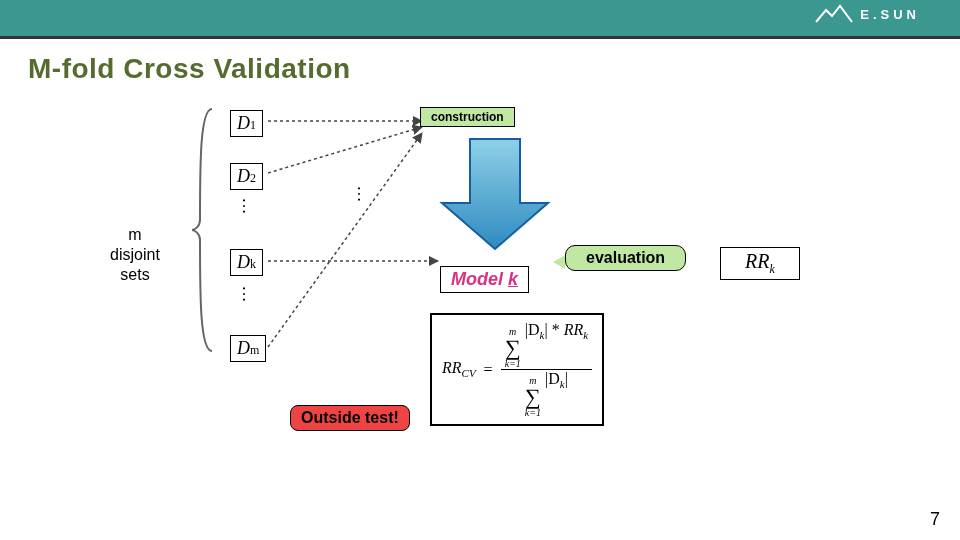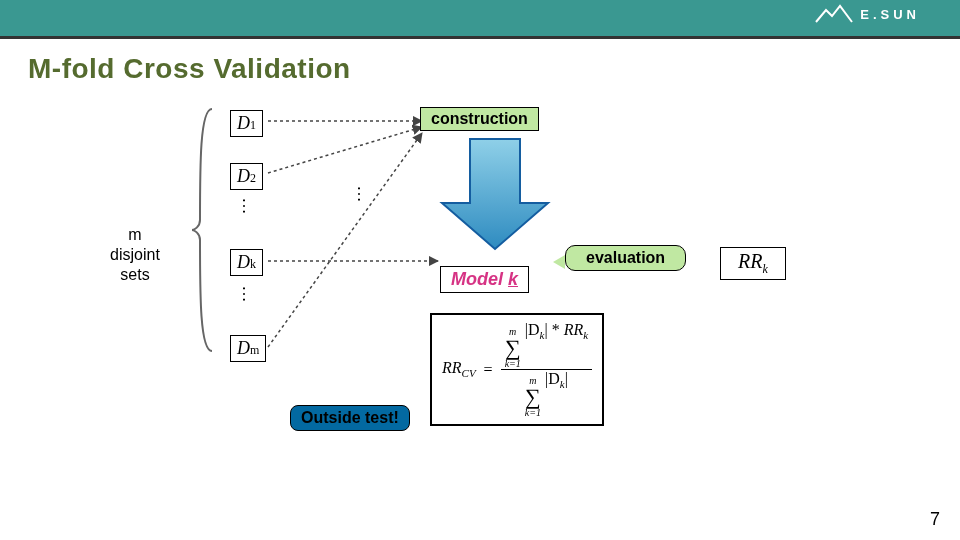--- a/index.html
+++ b/index.html
@@ -27,46 +27,46 @@
   #dk { left: 230px; top: 164px; }
   #dm { left: 230px; top: 250px; }
 
   .vdots { position: absolute; left: 245px; font-size: 18px; letter-spacing: 0; line-height: 0.4; writing-mode: vertical-rl; }
   #vd1 { top: 112px; }
   #vd2 { top: 200px; }
   .vdots2 { position: absolute; left: 360px; top: 100px; font-size: 18px; writing-mode: vertical-rl; line-height:0.4;}
 
   .arrows { position: absolute; left: 260px; top: 12px; width: 260px; height: 270px; pointer-events: none; }
 
-  .construction { position: absolute; left: 420px; top: 22px; border: 1px solid #000; background: #c0e8a2; padding: 2px 10px; font-size: 16px; font-weight: 600; color: #000; }
+  .construction { position: absolute; left: 420px; top: 22px; border: 1px solid #000; background: #c0e8a2; padding: 2px 10px; font-size: 12px; font-weight: 600; color: #000; }
 
   .down-arrow { position: absolute; left: 430px; top: 48px; }
 
   .model-box { position: absolute; left: 440px; top: 181px; border: 1px solid #000; background: #fff; padding: 2px 10px; font-weight: 700; font-style: italic; font-size: 18px; color: #d63384; }
   .model-box .u { text-decoration: underline; }
 
   .eval-callout { position: absolute; left: 565px; top: 160px; }
   .eval-callout .bubble { border: 1px solid #000; border-radius: 10px; background: #c0e8a2; padding: 3px 20px; font-weight: 700; font-size: 16px; position: relative; }
   .eval-callout .tail { position: absolute; left: -12px; top: 10px; width: 0; height: 0; border-top: 7px solid transparent; border-bottom: 7px solid transparent; border-right: 12px solid #c0e8a2; }
   .eval-callout .tailb { position: absolute; left: -13px; top: 9px; width: 0; height: 0; border-top: 8px solid transparent; border-bottom: 8px solid transparent; border-right: 13px solid #000; z-index:-1; }
 
-  .rrk { position: absolute; left: 720px; top: 162px; border: 1px solid #000; background: #fff; padding: 2px 17px; font-family: "Times New Roman", serif; font-style: italic; font-size: 20px; }
+  .rrk { position: absolute; left: 720px; top: 162px; border: 1px solid #000; background: #fff; padding: 2px 24px; font-family: "Times New Roman", serif; font-style: italic; font-size: 20px; }
   .rrk sub { font-size: 12px; font-style: italic; }
 
   .rrcv { position: absolute; left: 430px; top: 228px; border: 2px solid #000; background: #fff; padding: 6px 10px; font-family: "Times New Roman", serif; font-size: 16px; display: flex; align-items: center; gap: 8px; }
   .rrcv .frac { display: inline-flex; flex-direction: column; align-items: center; }
   .rrcv .frac .num, .rrcv .frac .den { padding: 0 4px; }
   .rrcv .frac .bar { width: 100%; height: 1px; background: #000; }
   .rrcv .sum { display: inline-flex; flex-direction: column; align-items: center; line-height: 1; }
   .rrcv .sigma { font-size: 22px; }
   .rrcv .lim { font-size: 10px; font-style: italic; }
   .rrcv sub { font-size: 11px; font-style: italic; }
 
   .outside-callout { position: absolute; left: 290px; top: 320px; }
-  .outside-callout .bubble { border: 1px solid #000; border-radius: 8px; background: #0369a1; padding: 3px 10px; font-weight: 700; font-size: 16px; position: relative; }
+  .outside-callout .bubble { border: 1px solid #000; border-radius: 8px; background: #ef4444; padding: 3px 10px; font-weight: 700; font-size: 16px; position: relative; }
   .outside-callout .tail { position: absolute; left: -12px; top: 4px; width: 0; height: 0; border-top: 6px solid transparent; border-bottom: 6px solid transparent; border-right: 12px solid #fff; }
   .outside-callout .tailb { position: absolute; left: -14px; top: 3px; width: 0; height: 0; border-top: 7px solid transparent; border-bottom: 7px solid transparent; border-right: 14px solid #000; z-index:-1; }
 
   .pagenum { position: absolute; right: 20px; bottom: 10px; font-size: 18px; font-weight: 500; color: #000; }
 </style>
 </head>
 <body>
 
 <div class="top-bar">
   <div class="logo-wrap">

